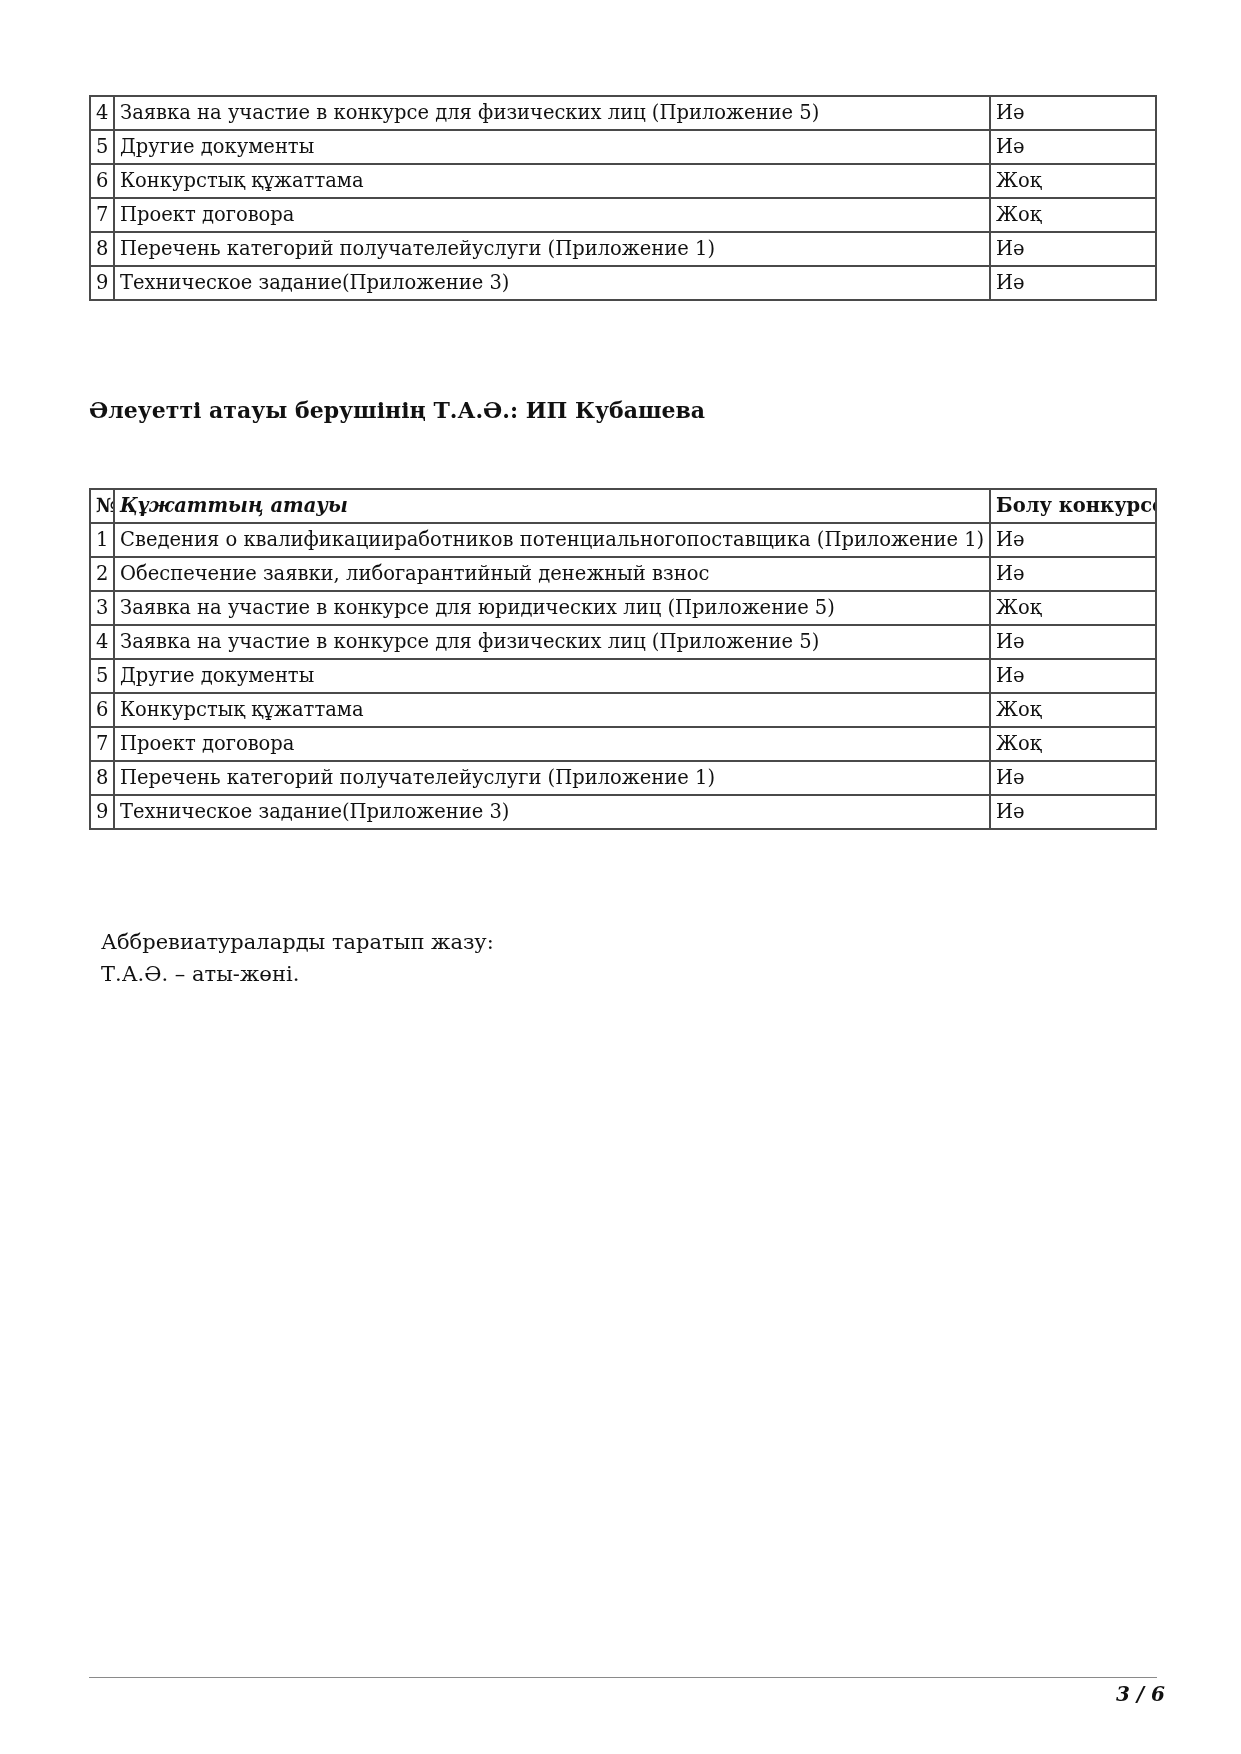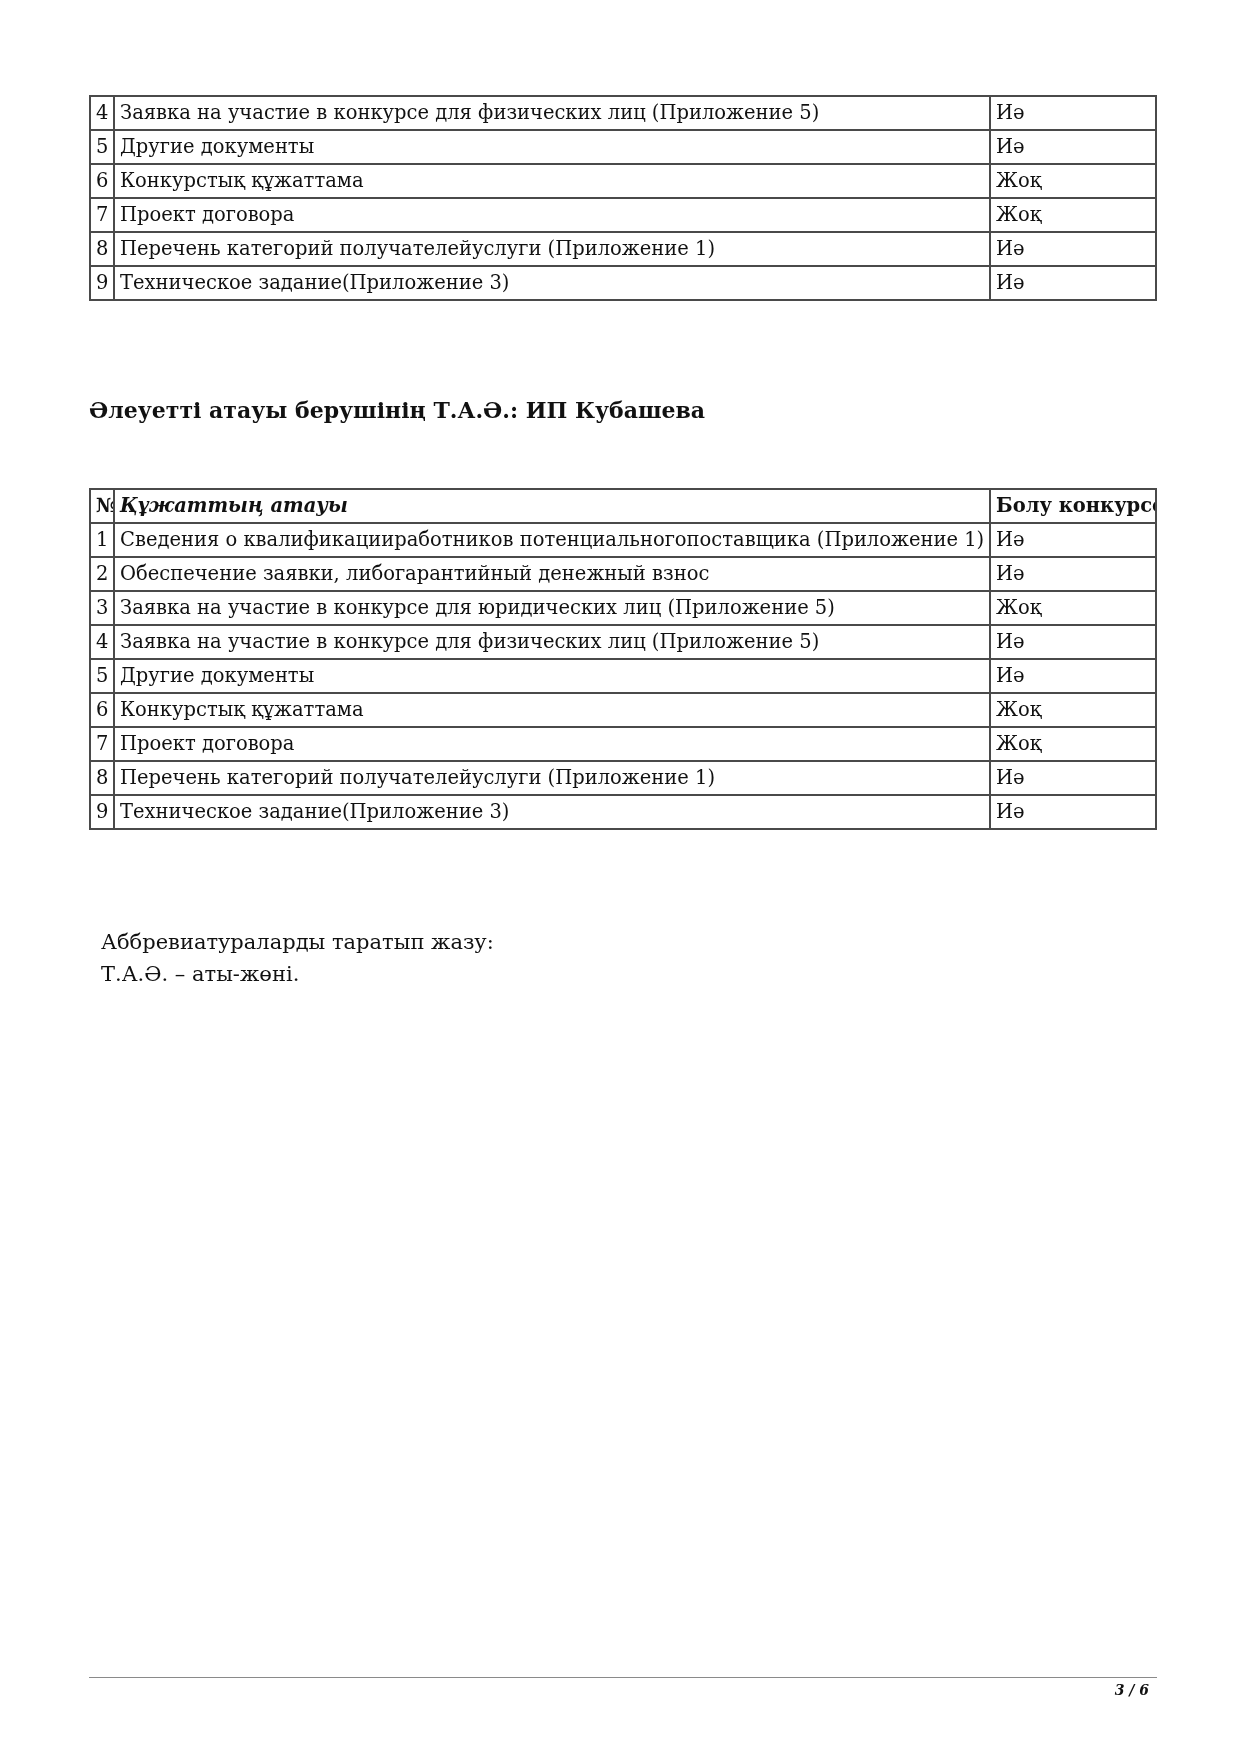--- a/index.html
+++ b/index.html
@@ -33,22 +33,22 @@
     }
     .notes {
       position: absolute; left: 89px; top: 926px;
       font-size: 21px; line-height: 32px; margin-left: 12px;
     }
     .footer-line {
       position: absolute; left: 89px; width: 1068px; top: 1677px;
       border-top: 1.5px solid #8a8a8a;
     }
     .page-num {
-      position: absolute; right: 92px; top: 1682px;
-      font-weight: bold; font-style: italic; font-size: 14px;
+      position: absolute; right: 76px; top: 1682px;
+      font-weight: bold; font-style: italic; font-size: 20px;
     }
   </style>
 </head>
 <body>
 
 <table id="table1" class="doc-table">
   <colgroup>
       <col class="col-num">
       <col class="col-name">
       <col class="col-mark">

